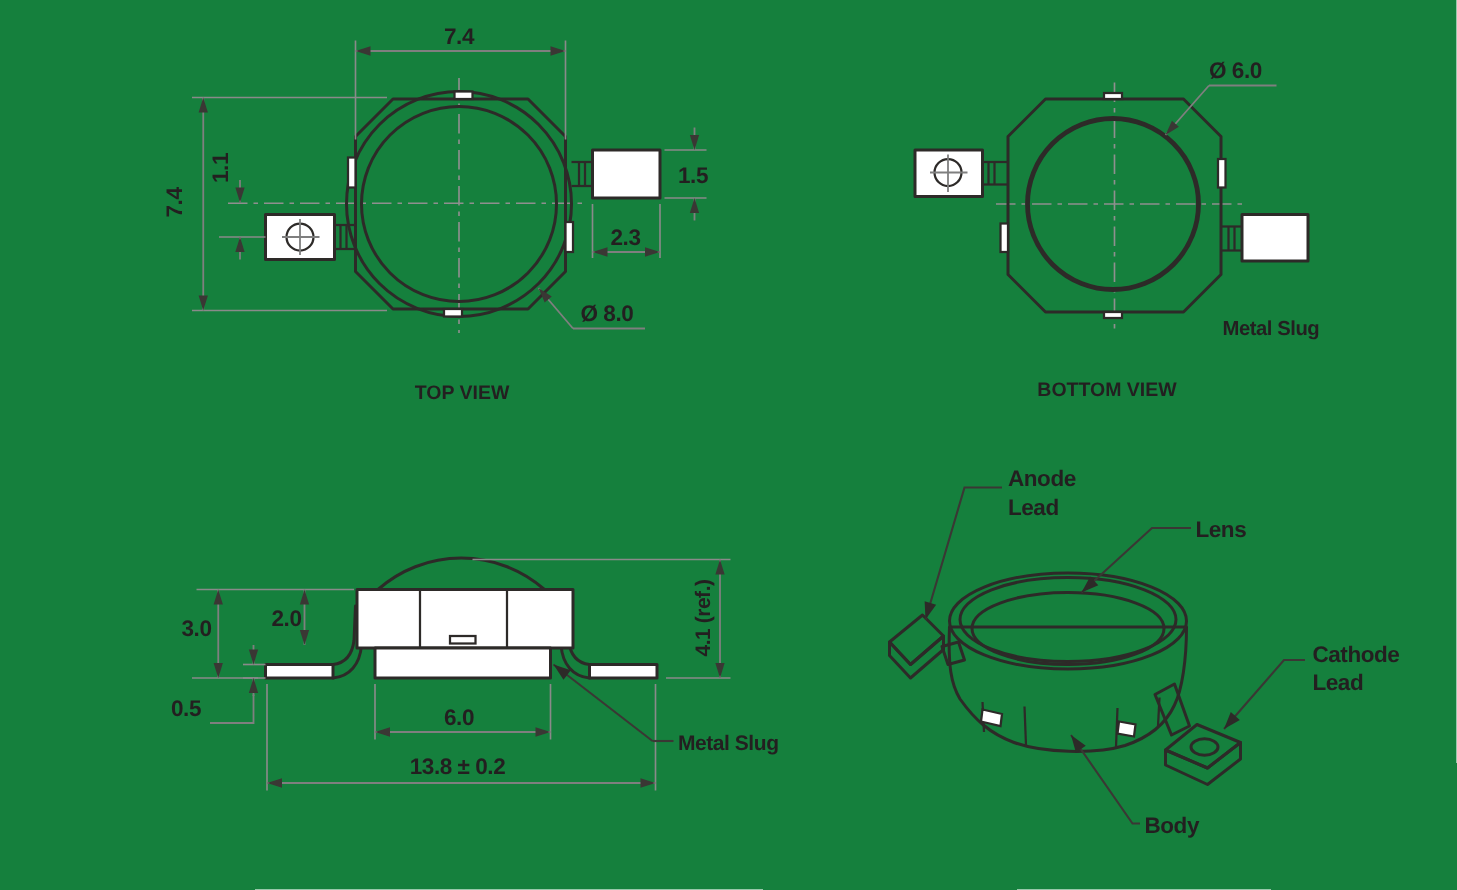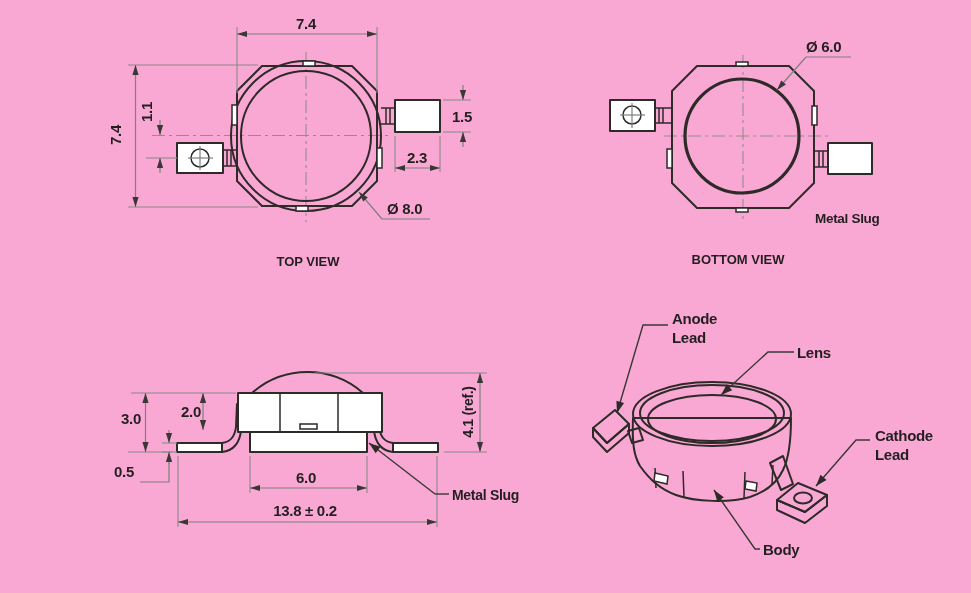--- a/index.html
+++ b/index.html
@@ -1,16 +1,16 @@
 <!DOCTYPE html>
 <html><head>
 <meta charset="utf-8">
 <style>
   html,body{margin:0;padding:0;background:#ffffff;}
-  .stage{position:relative;width:971px;height:593px;background:#f9a8d4;overflow:hidden;
+  .stage{position:relative;width:971px;height:593px;background:#15803d;overflow:hidden;
          font-family:"Liberation Sans", sans-serif;}
   svg{display:block;}
   
   .outline{stroke:#2d2a28;stroke-width:2;fill:none;stroke-linejoin:round;stroke-linecap:round;}
   .outline-thick{stroke:#2d2a28;stroke-width:3.2;fill:none;}
   .outline-thin{stroke:#2d2a28;stroke-width:1.5;fill:none;}
   .white-fill{fill:#ffffff;}
   .dimline{stroke:#7f7f7f;stroke-width:1.2;fill:none;}
   .extline{stroke:#8a8a8a;stroke-width:1.1;fill:none;}
   .centerline{stroke:#8f8f8f;stroke-width:1.1;fill:none;stroke-dasharray:13 4 3 4;}

